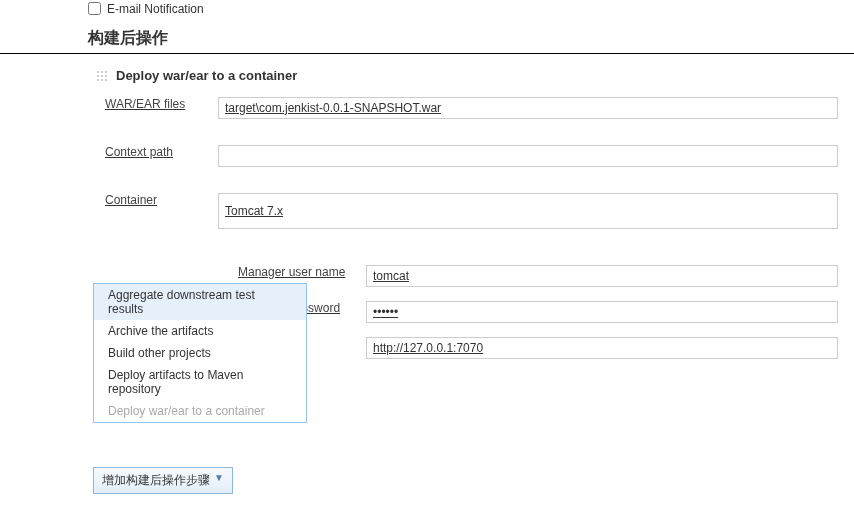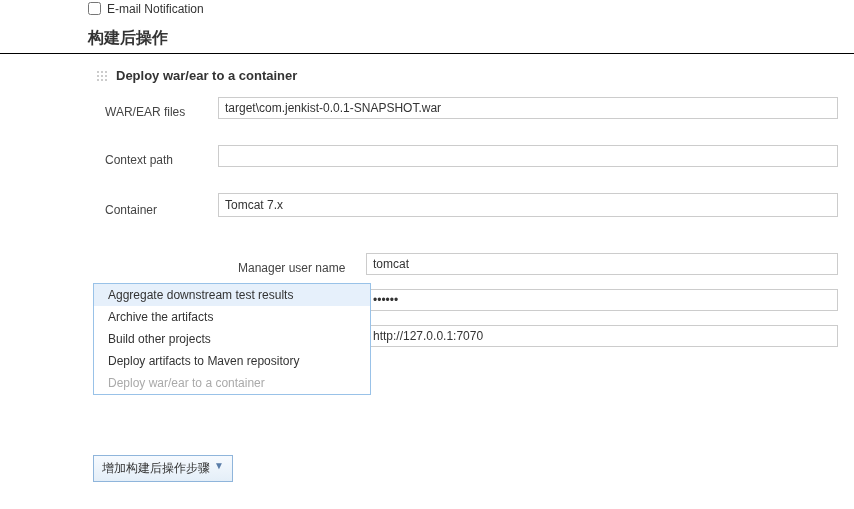--- a/index.html
+++ b/index.html
@@ -48,23 +48,24 @@
     .dots-icon svg {
       display: block;
     }
     .deploy-title {
       font-weight: bold;
       font-size: 13px;
       color: #333;
     }
     .form-row {
       display: flex;
-      align-items: flex-end;
+      align-items: flex-start;
       padding: 4px 16px;
       padding-left: 105px;
+      text-decoration: underline;
     }
     .form-row .label {
       width: 113px;
       color: #444;
       font-size: 12px;
     }
     .form-row input[type="text"],
     .form-row input[type="password"],
     .form-row .input-box {
       flex: 1;
@@ -83,21 +84,21 @@
     .sub-form .form-row {
       padding-left: 238px;
     }
     .sub-form .form-row .label {
       width: 128px;
     }
     .dropdown-menu {
       position: absolute;
       left: 93px;
       top: 283px;
-      width: 278px;
+      width: 214px;
       background: #fff;
       border: 1px solid #99c2e8;
       z-index: 10;
     }
     .dropdown-menu .item {
       padding: 4px 14px;
       font-size: 12px;
       color: #333;
       cursor: pointer;
     }
@@ -121,21 +122,21 @@
       color: #333;
       cursor: pointer;
       font-family: inherit;
     }
     .add-step-btn .arrow {
       color: #5a7da8;
       font-size: 10px;
     }
     .container-select {
       flex: 1;
-      height: 24px;
+      height: 36px;
       border: 1px solid #ccc;
       padding: 2px 6px;
       font-size: 12px;
       display: flex;
       align-items: center;
       color: #333;
       background: #fff;
     }
     .spacer-row {
       height: 18px;

